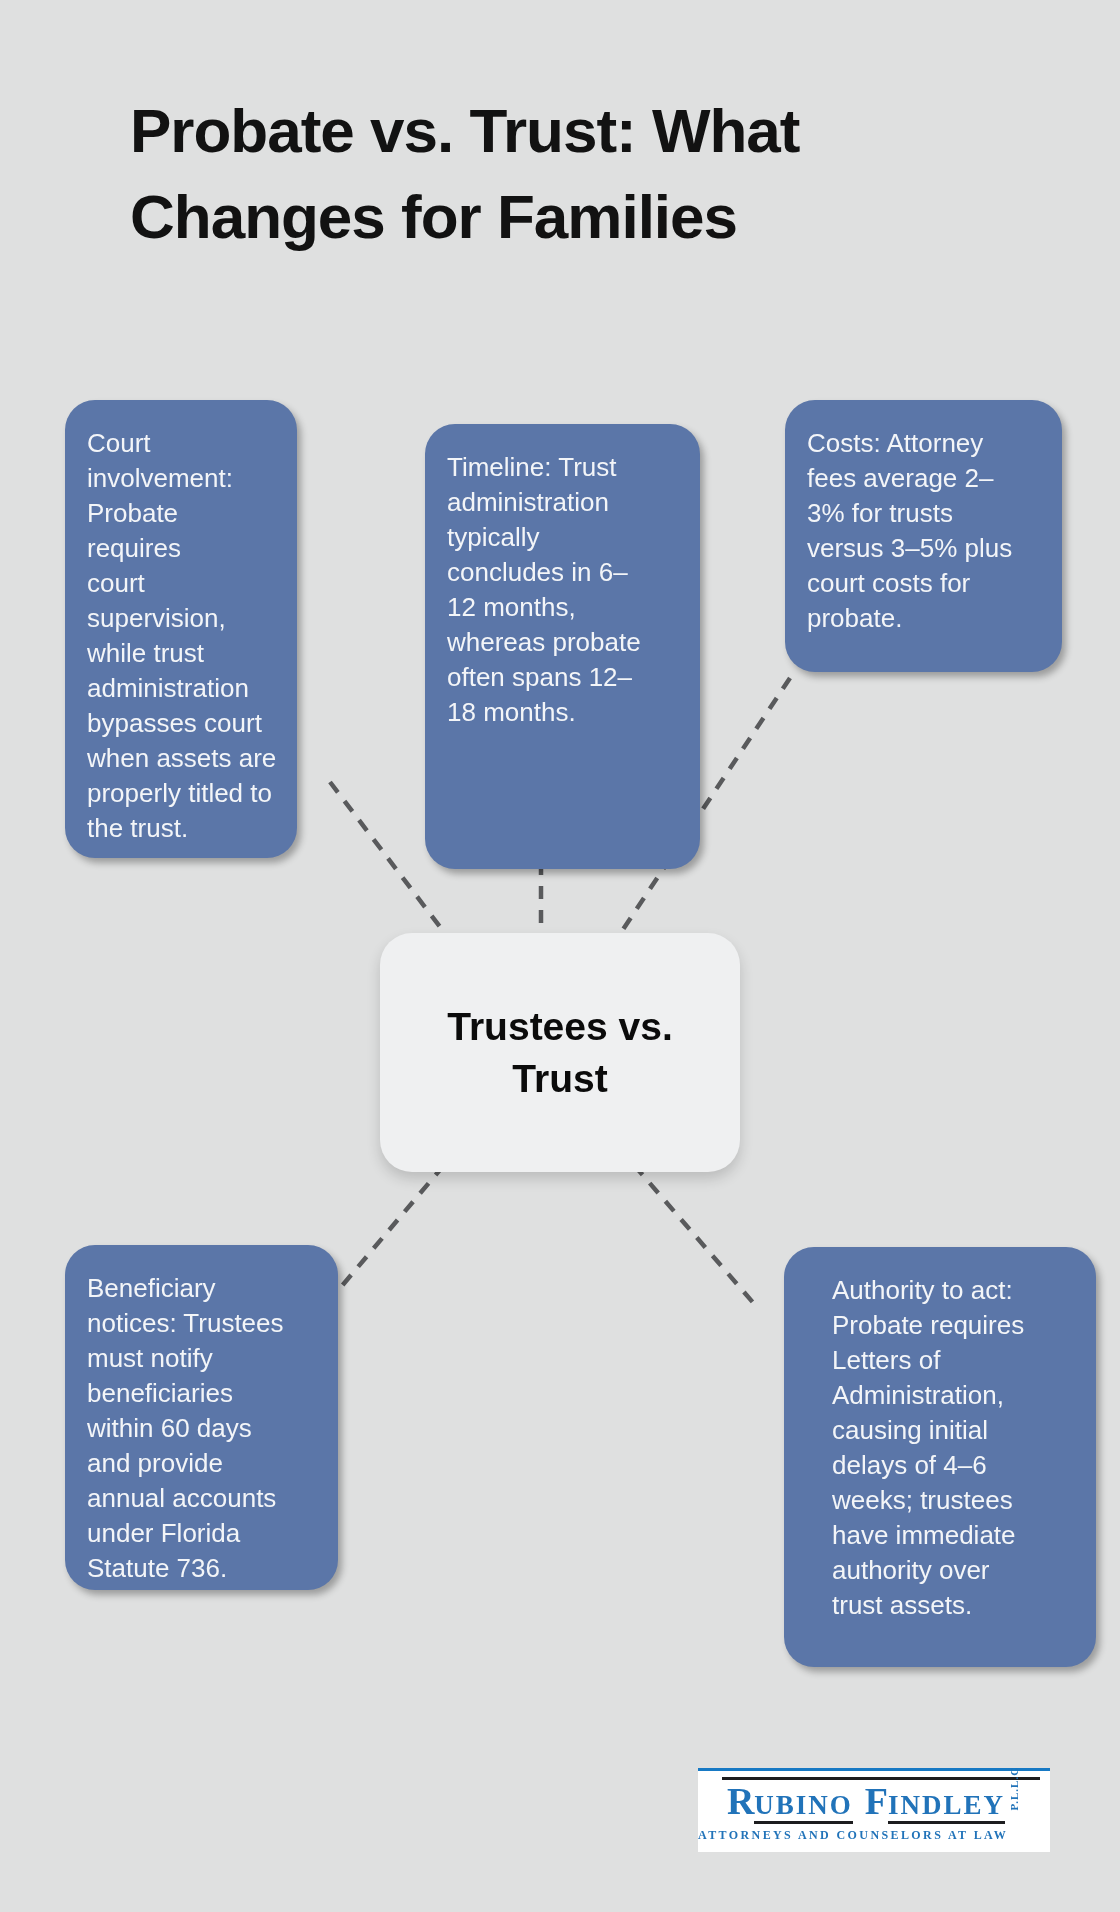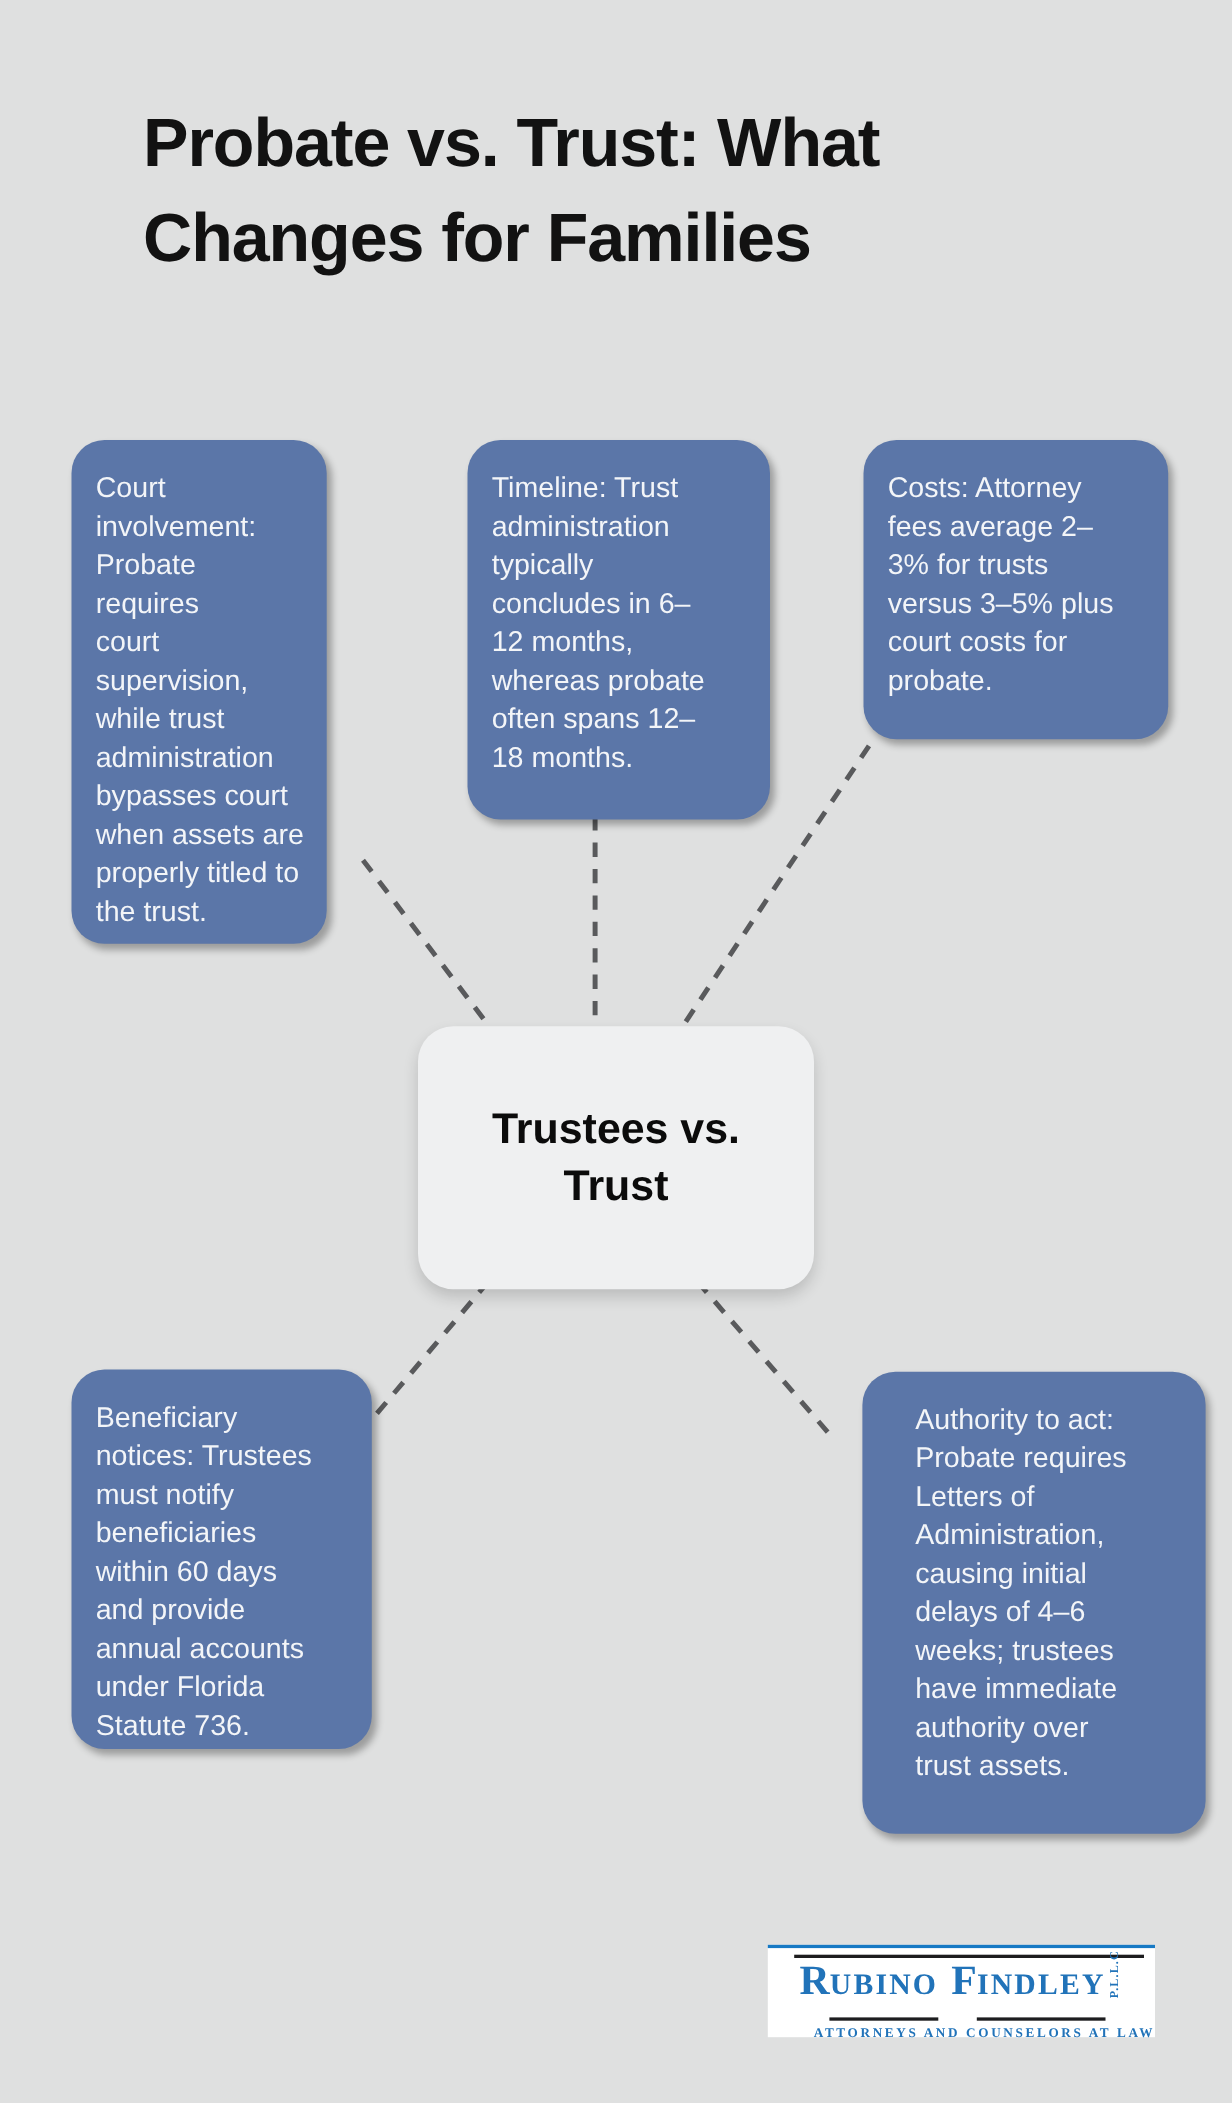--- a/index.html
+++ b/index.html
@@ -56,21 +56,21 @@
     box-sizing:border-box;
     padding:26px 20px 24px 22px;
   }
   .node-text {
     display:block;
     font-size:26px;
     line-height:35px;
     white-space:pre-line;
   }
   .node-tl { left:65px;  top:400px;  width:232px; height:458px; }
-  .node-tm { left:425px; top:400px;  width:275px; height:345px; }
+  .node-tm { left:425px; top:424px;  width:275px; height:445px; }
   .node-tr { left:785px; top:400px;  width:277px; height:272px; }
   .node-bl { left:65px;  top:1245px; width:273px; height:345px; }
   .node-br { left:784px; top:1247px; width:312px; height:420px;padding-left:48px; }
   .center-node {
     position:absolute;
     z-index:3;
     left:380px; top:933px; width:360px; height:239px;
     background:var(--center-fill);
     border-radius:32px;
     box-shadow:0 7px 14px rgba(0,0,0,0.16);
@@ -111,35 +111,35 @@
   }
   .logo-initial {
     font-size:38px;
     font-weight:bold;
   }
   .logo-rest {
     font-size:27px;
     font-weight:bold;
     letter-spacing:2px;
     border-bottom:3px solid var(--logo-rule);
-    padding-bottom:16px;
+    padding-bottom:2px;
   }
   .logo-space { width:12px; }
   .logo-pllc {
     font-size:11px;
     font-weight:bold;
     letter-spacing:1px;
     transform:rotate(-90deg);
     transform-origin:center center;
     width:14px;
     align-self:center;
     margin-left:2px;
   }
   .logo-tagline {
-    text-align:right;
+    text-align:left;
     font-size:12px;
     font-weight:bold;
     letter-spacing:2.4px;
     margin-top:4px;
   }
 </style>
 </head>
 <body>
 
 <div class="page">

